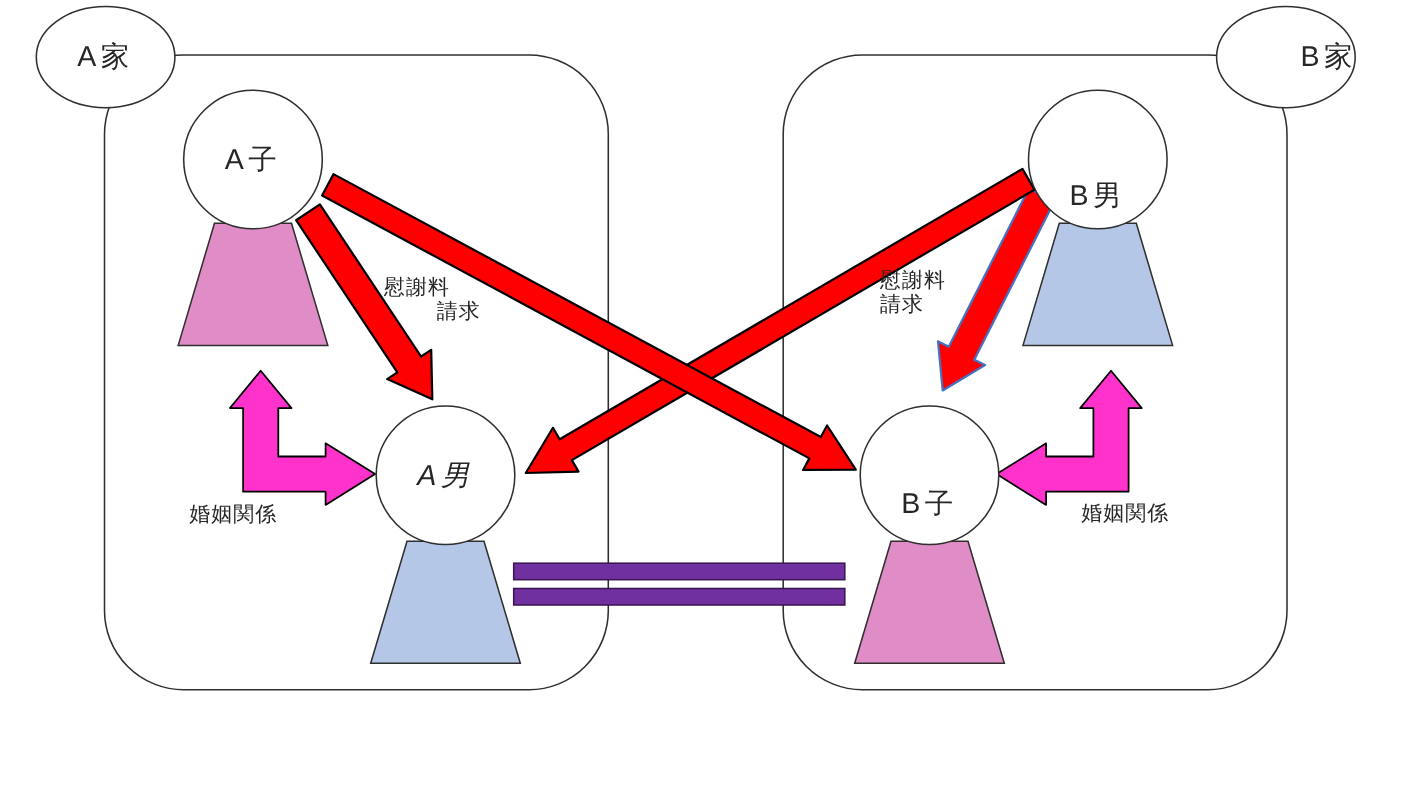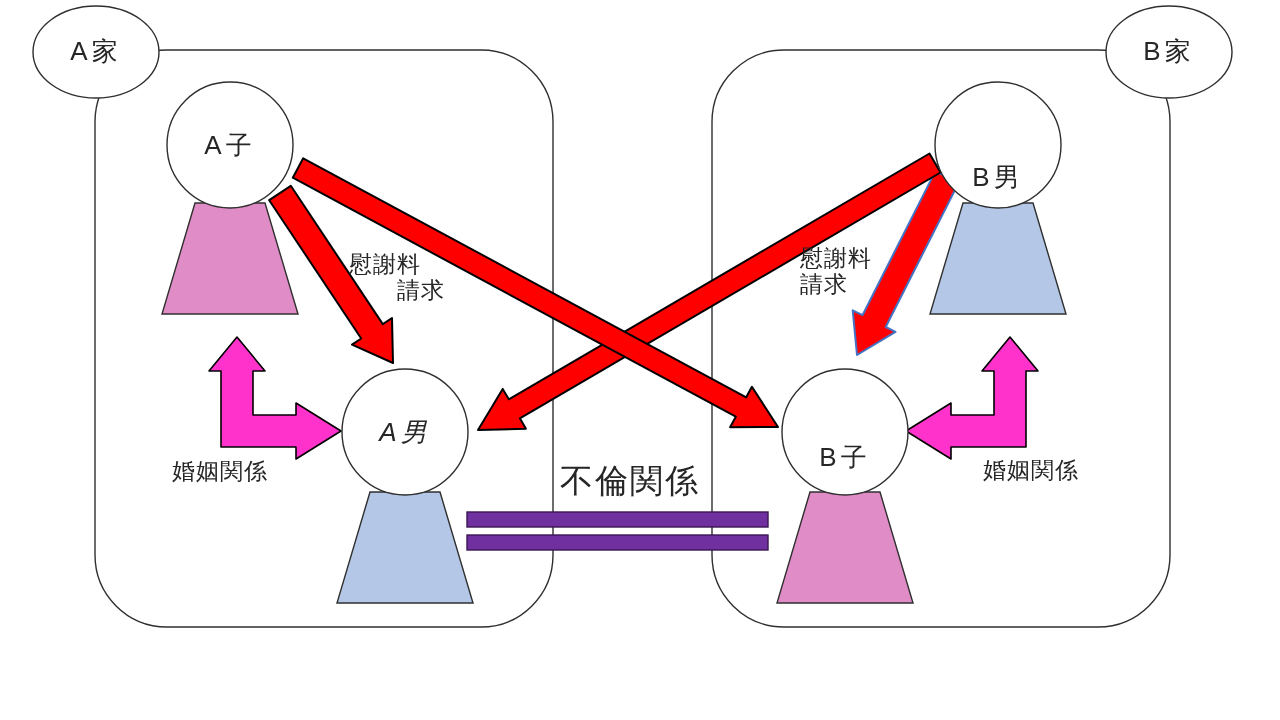--- a/index.html
+++ b/index.html
@@ -4,21 +4,21 @@
 <style>
   html,body{margin:0;padding:0;background:#fff;}
   .stage{
     position:relative;width:1280px;height:720px;overflow:hidden;background:#ffffff;
     font-family:"Liberation Sans", sans-serif;color:#1a1a1a;
   }
   .stage svg{position:absolute;left:0;top:0;}
   .lbl{position:absolute;white-space:nowrap;line-height:1.15;color:#262626;}
   .lbl.center{text-align:center;}
   .name{font-size:26px;letter-spacing:4px;}
-  .small{font-size:23px;letter-spacing:1px;}
+  .small{font-size:19px;letter-spacing:1px;}
   .big{font-size:33px;letter-spacing:2px;}
   .two-line div{white-space:nowrap;}
   .indent2{padding-left:48px;}
 </style>
 </head>
 <body>
 
 <div class="stage">
 
   <svg width="1280" height="720" viewBox="0 0 1280 720">
@@ -48,35 +48,34 @@
 
     <polygon points="292.8,177.7 735.8,416.7 730.1,427.2 778,427 751.9,386.8 746.2,397.3 303.2,158.3" stroke="#000000" stroke-width="2" stroke-linejoin="round" fill="#FF0000"></polygon>
 
     <circle cx="230" cy="145" r="63" fill="#ffffff" stroke="#2f2f2f" stroke-width="1.4"></circle>
     <circle cx="998" cy="145" r="63" fill="#ffffff" stroke="#2f2f2f" stroke-width="1.4"></circle>
     <circle cx="405" cy="432" r="63" fill="#ffffff" stroke="#2f2f2f" stroke-width="1.4"></circle>
     <circle cx="845" cy="432" r="63" fill="#ffffff" stroke="#2f2f2f" stroke-width="1.4"></circle>
   </svg>
 
   <div class="lbl name center" style="left:36px;top:37px;width:120px;">A家</div>
-  <div class="lbl name center" style="left:1109px;top:37px;width:120px;">B家</div>
+  <div class="lbl name center" style="left:1148px;top:37px;width:120px;">B家</div>
 
   <div class="lbl name center" style="left:170px;top:131px;width:120px;">A子</div>
   <div class="lbl name center" style="left:938px;top:131px;width:120px;margin-top:32px;">B男</div>
   <div class="lbl name center" style="left:345px;top:418px;width:120px;font-style:italic;">A男</div>
   <div class="lbl name center" style="left:785px;top:443px;width:120px;">B子</div>
 
   <div class="lbl small two-line" style="left:349px;top:251px;">
     <div>慰謝料</div>
     <div class="indent2">請求</div>
   </div>
 
   <div class="lbl small two-line" style="left:800px;top:245px;">
     <div>慰謝料</div>
     <div>請求</div>
   </div>
 
   <div class="lbl small" style="left:172px;top:458px;">婚姻関係</div>
   <div class="lbl small" style="left:983px;top:457px;">婚姻関係</div>
 
-  <div class="lbl big center" style="left:545px;top:462px;width:170px;">不倫関係</div>
 
 </div>
 
 </body></html>

